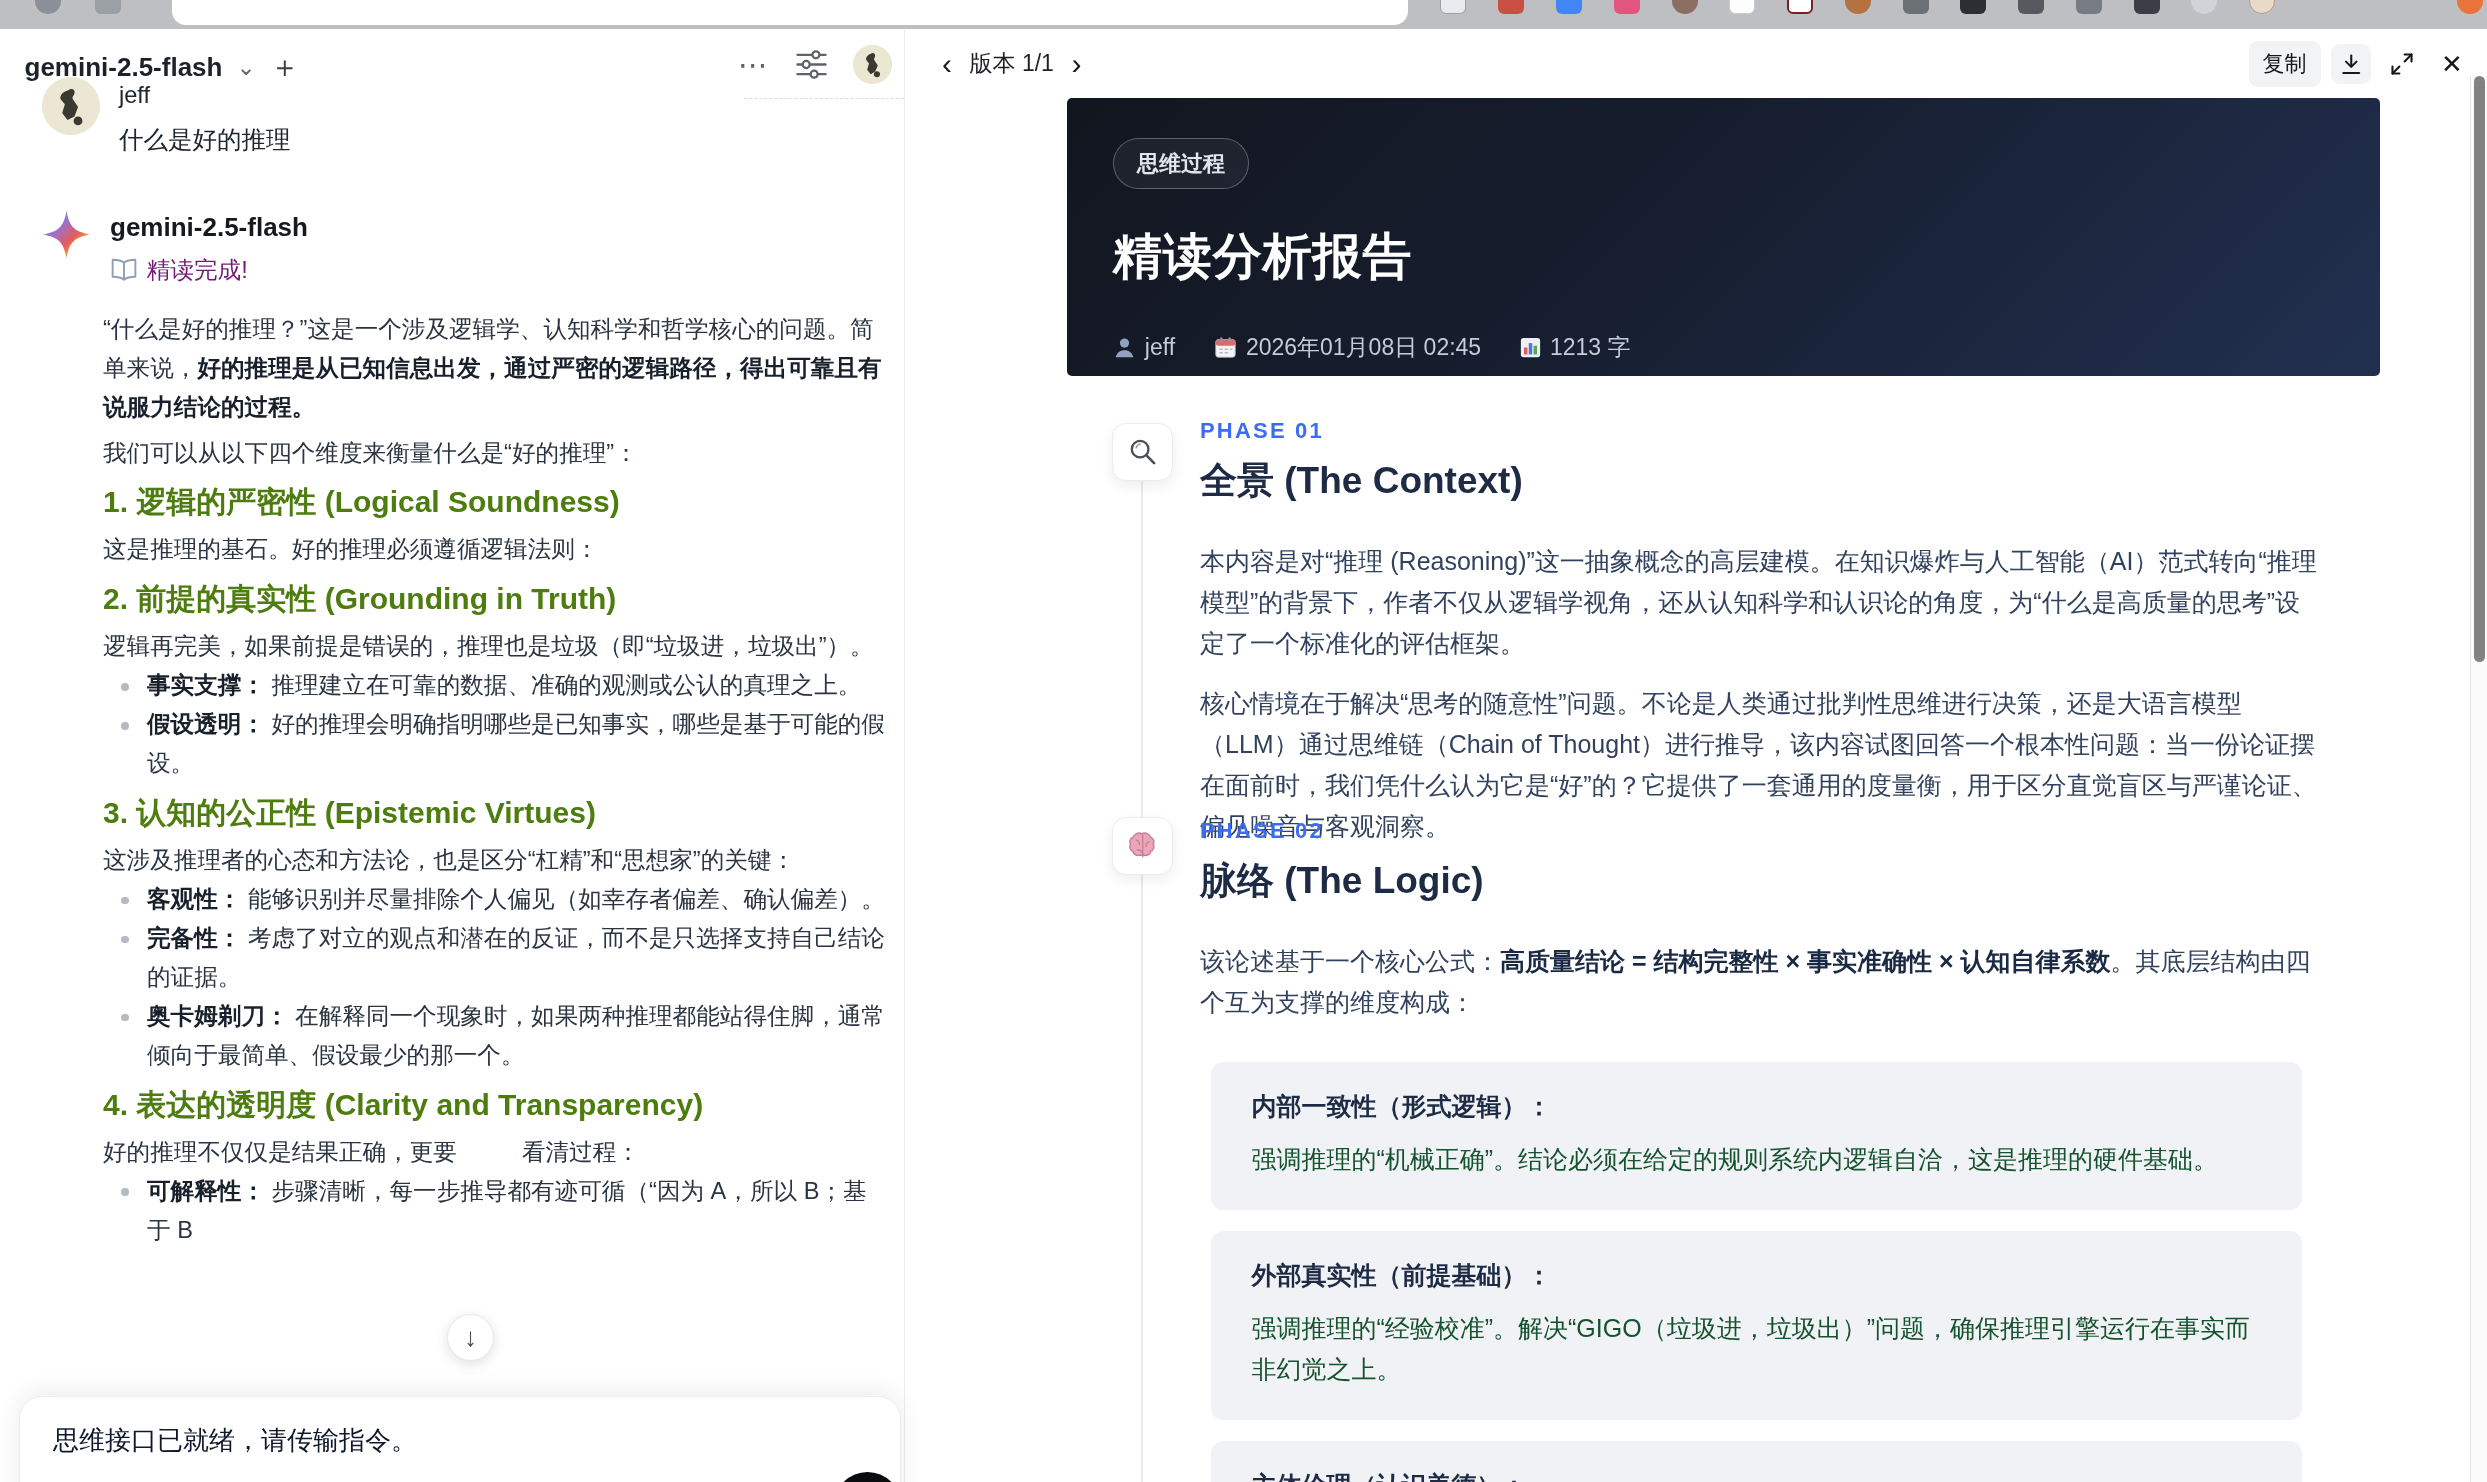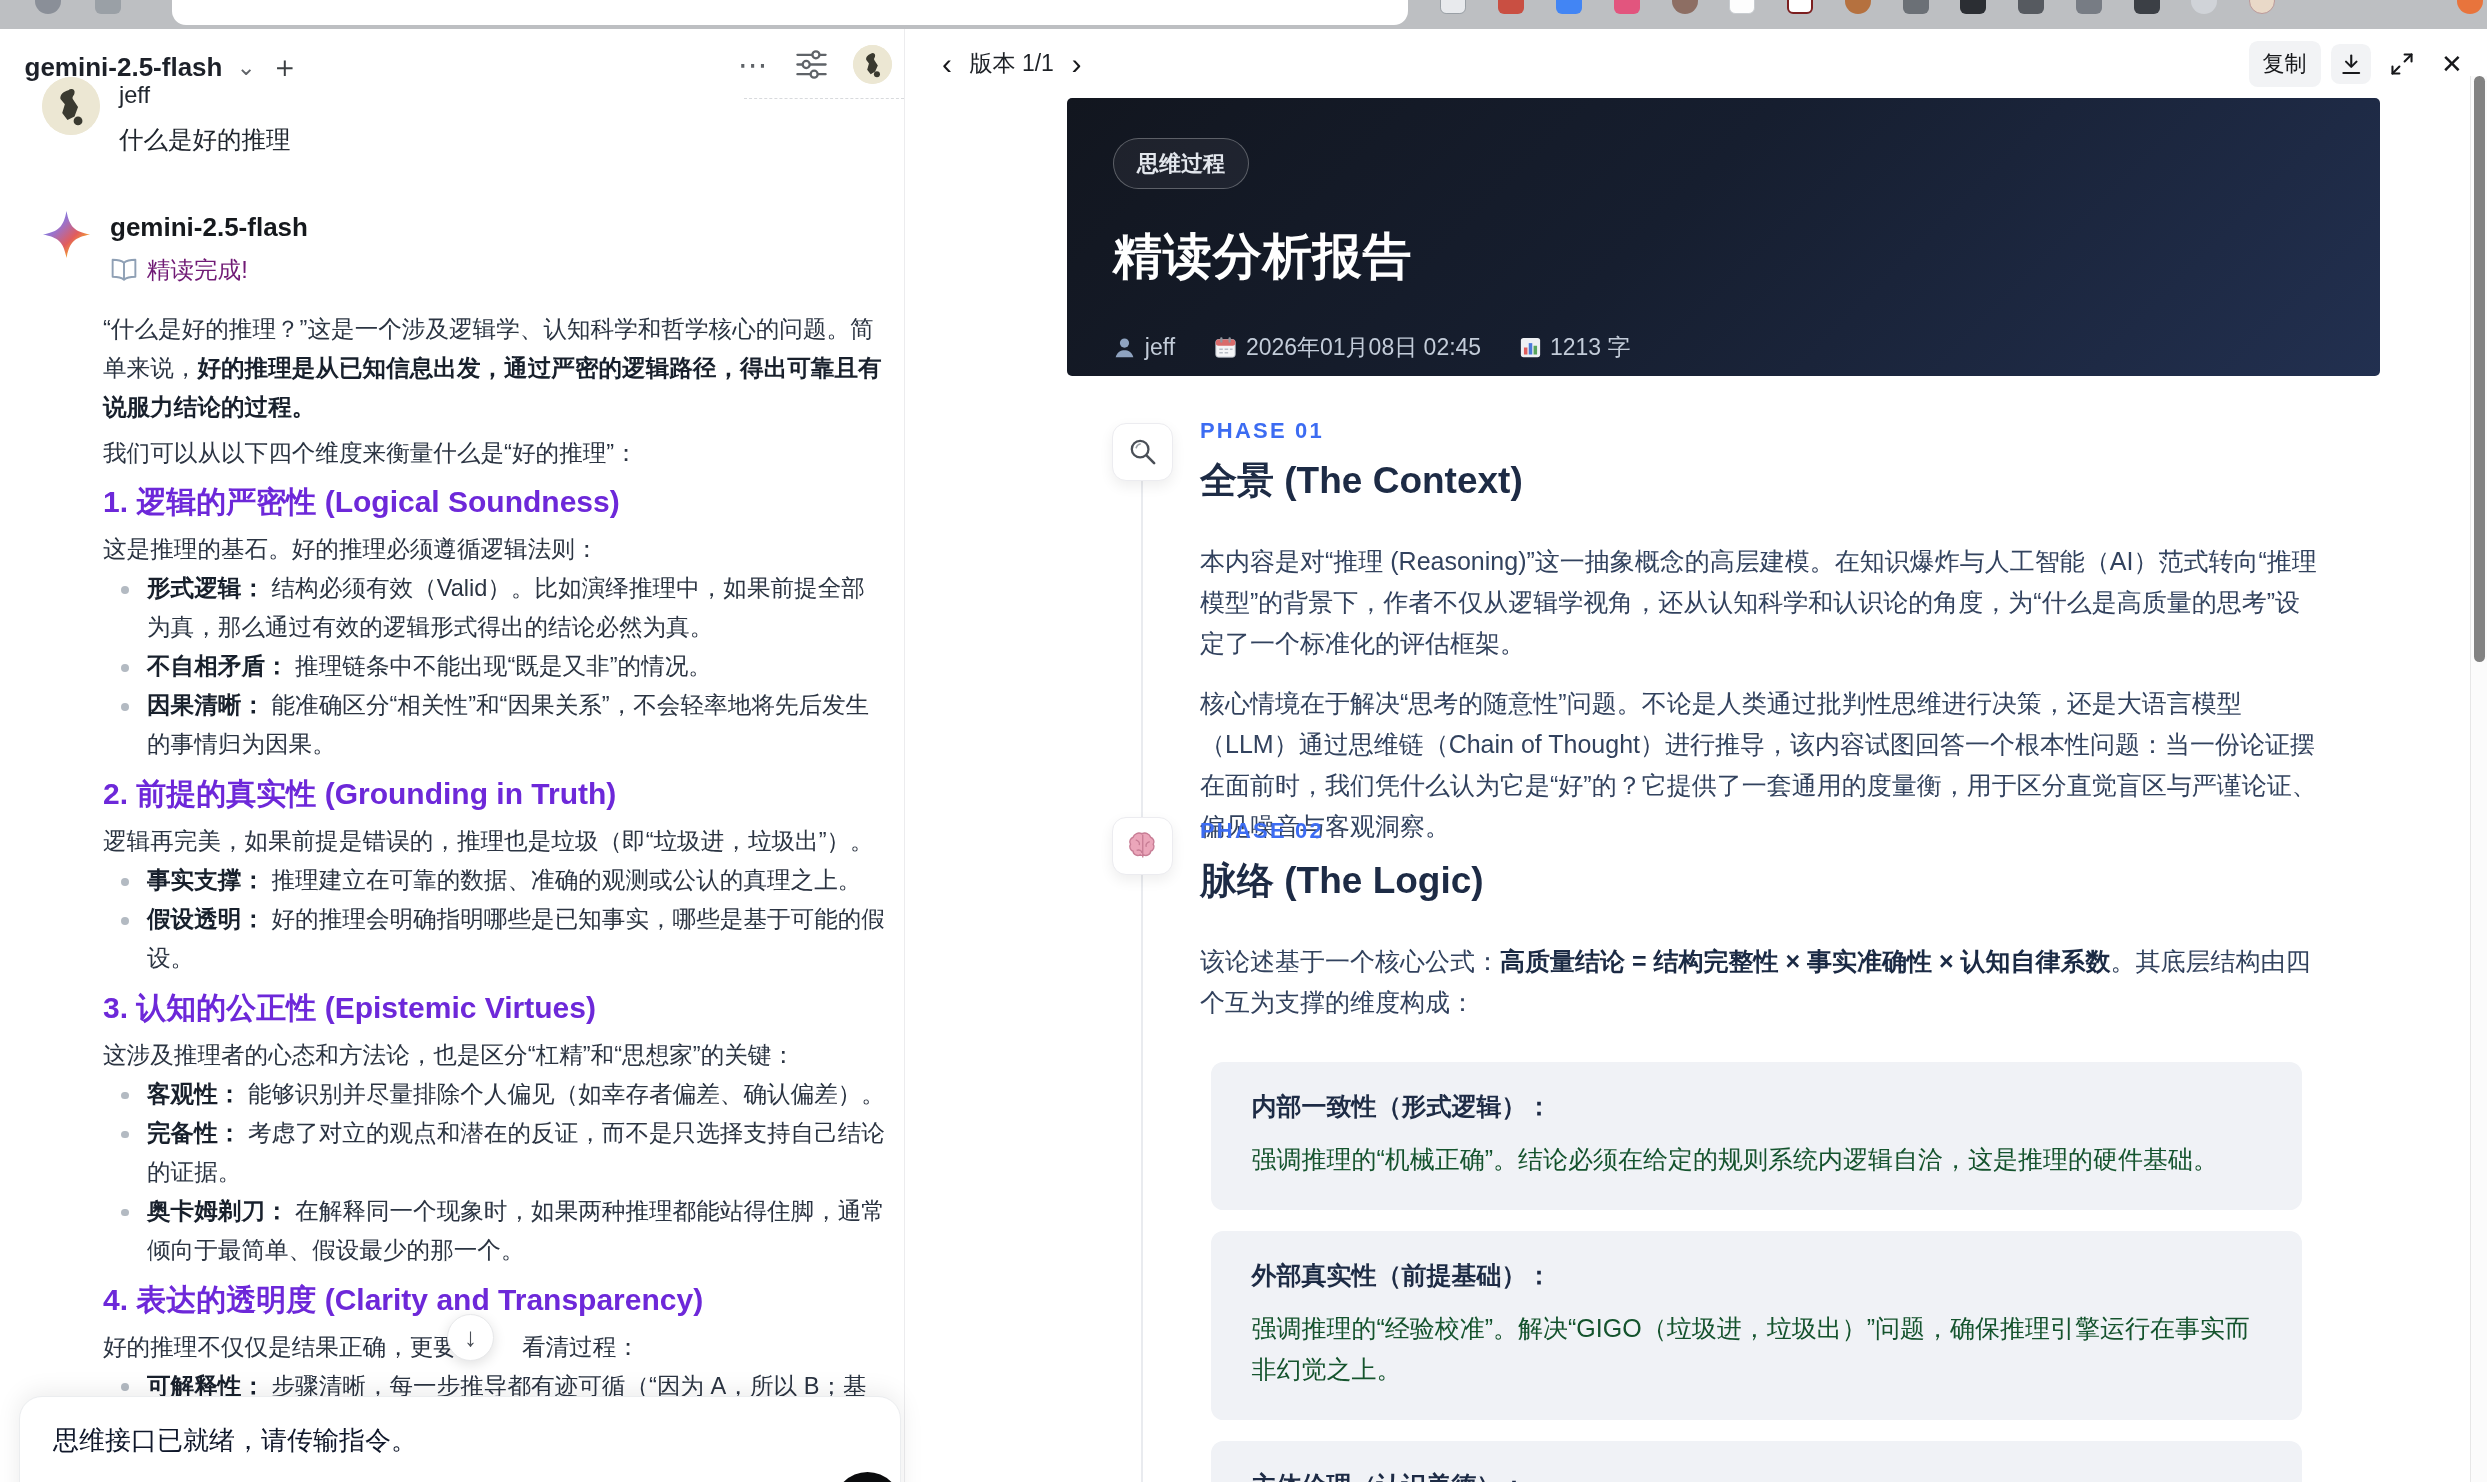--- a/index.html
+++ b/index.html
@@ -36,21 +36,21 @@
   .u-text { font-size:24.5px; color:#20262e; margin-top:14px; }
   .ai-row { display:flex; gap:19px; margin-top:54px; }
   .ai-star { width:49px; height:49px; flex:none; }
   .ai-name { font-size:26px; font-weight:700; color:#16191d; margin-top:1.8px; }
   .ai-status { display:flex; align-items:center; gap:8.8px; margin-top:10.5px;
     font-size:23.6px; color:#701a75; }
   .ai-text { margin:24px 0 0 61px; width:783px; font-size:23.6px; line-height:39px; color:#2b3442; }
   .ai-text p { margin:0 0 0 0; }
   .ai-text .p-intro { margin-bottom:7px; }
   .ai-text b, .ai-text .bld { font-weight:700; color:#18202c; }
-  .ai-text h3 { font-size:30px; line-height:42px; font-weight:700; color:#6d28d9; margin:8.8px 0 7px; }
+  .ai-text h3 { font-size:30px; line-height:42px; font-weight:700; color:#4d7c0f; margin:8.8px 0 7px; }
   .ai-text ul { list-style:none; padding-left:44px; }
   .ai-text li { position:relative; line-height:39px; }
   .ai-text li::before { content:""; position:absolute; left:-26px; top:16.6px; width:7.9px; height:7.9px;
     border-radius:50%; background:#b3bac2; }
   .spacer-inline { display:inline-block; width:65px; }
 
   .scroll-float { position:absolute; left:447px; top:1285px; width:47px; height:47px; border-radius:50%;
     background:#fff; border:0.9px solid #e7e8ea; box-shadow:0 3.5px 12.3px rgba(0,0,0,.12);
     display:flex; align-items:center; justify-content:center; font-size:26px; color:#4a4f57; z-index:20; }
 
@@ -208,25 +208,20 @@
           </div>
         </div>
       </div>
 
       <div class="ai-text">
         <p class="p-intro"><span>“什么是好的推理？”这是一个涉及逻辑学、认知科学和哲学核心的问题。简单来说，</span><span class="bld">好的推理是从已知信息出发，通过严密的逻辑路径，得出可靠且有说服力结论的过程。</span></p>
         <p>我们可以从以下四个维度来衡量什么是“好的推理”：</p>
 
         <h3>1. 逻辑的严密性 (Logical Soundness)</h3>
         <p>这是推理的基石。好的推理必须遵循逻辑法则：</p>
-        <ul>
-          <li><span class="bld">形式逻辑：</span><span> 结构必须有效（Valid）。比如演绎推理中，如果前提全部为真，那么通过有效的逻辑形式得出的结论必然为真。</span></li>
-          <li><span class="bld">不自相矛盾：</span><span> 推理链条中不能出现“既是又非”的情况。</span></li>
-          <li><span class="bld">因果清晰：</span><span> 能准确区分“相关性”和“因果关系”，不会轻率地将先后发生的事情归为因果。</span></li>
-        </ul>
 
         <h3>2. 前提的真实性 (Grounding in Truth)</h3>
         <p>逻辑再完美，如果前提是错误的，推理也是垃圾（即“垃圾进，垃圾出”）。</p>
         <ul>
           <li><span class="bld">事实支撑：</span><span> 推理建立在可靠的数据、准确的观测或公认的真理之上。</span></li>
           <li><span class="bld">假设透明：</span><span> 好的推理会明确指明哪些是已知事实，哪些是基于可能的假设。</span></li>
         </ul>
 
         <h3>3. 认知的公正性 (Epistemic Virtues)</h3>
         <p>这涉及推理者的心态和方法论，也是区分“杠精”和“思想家”的关键：</p>

